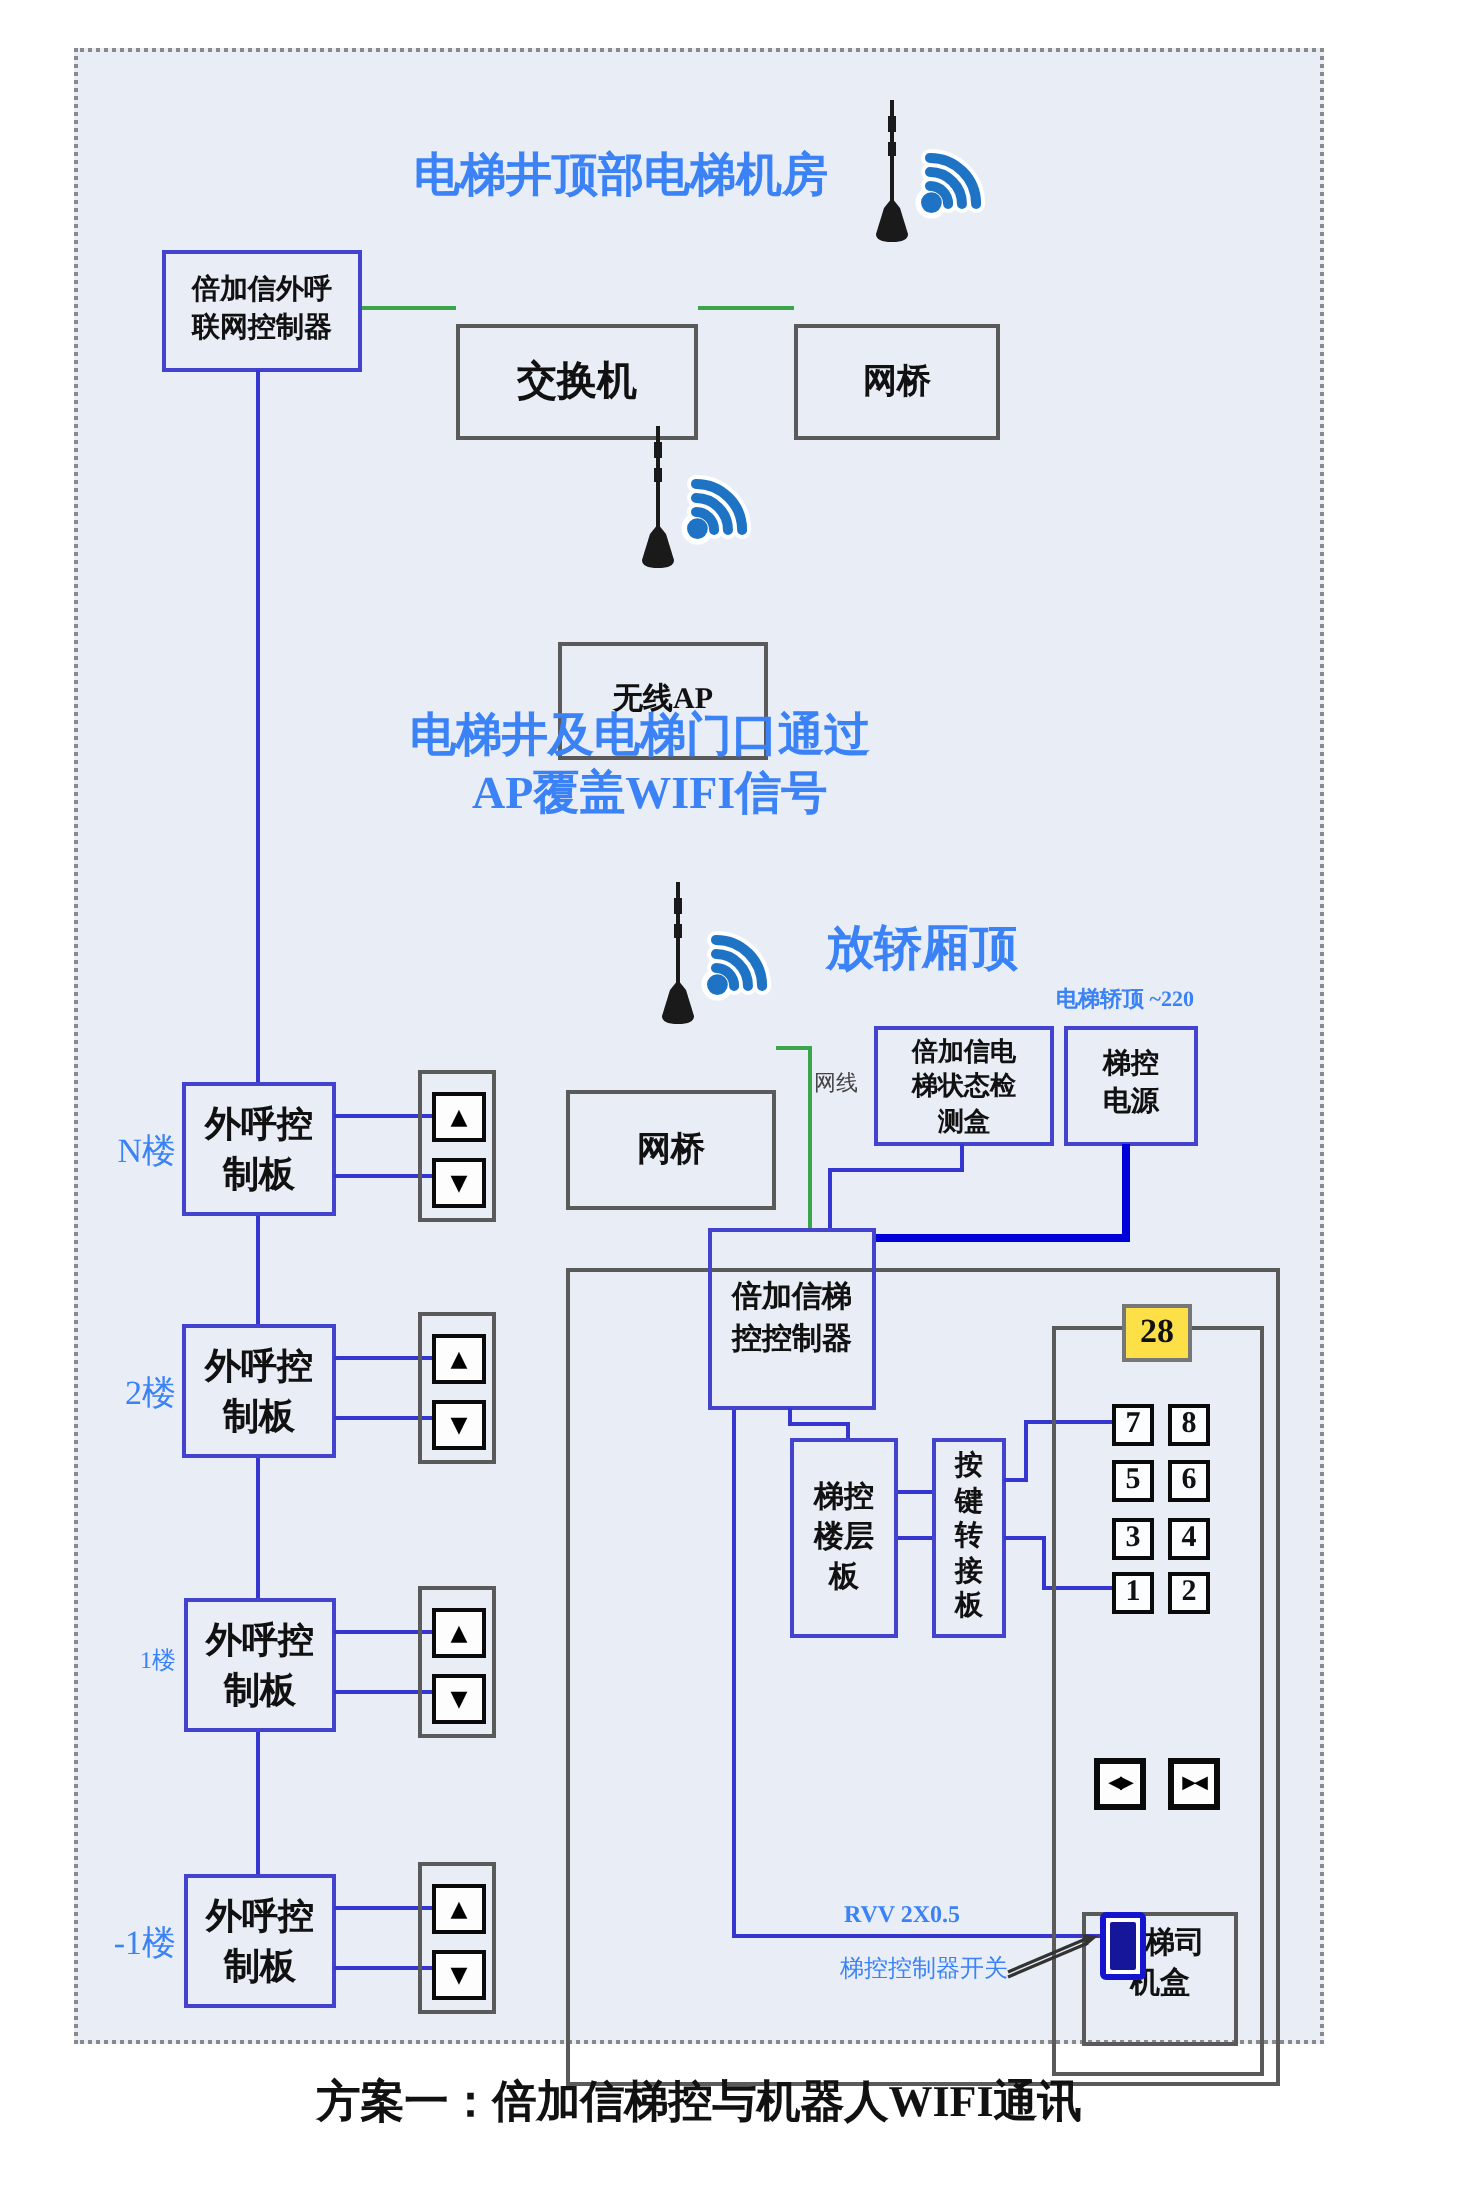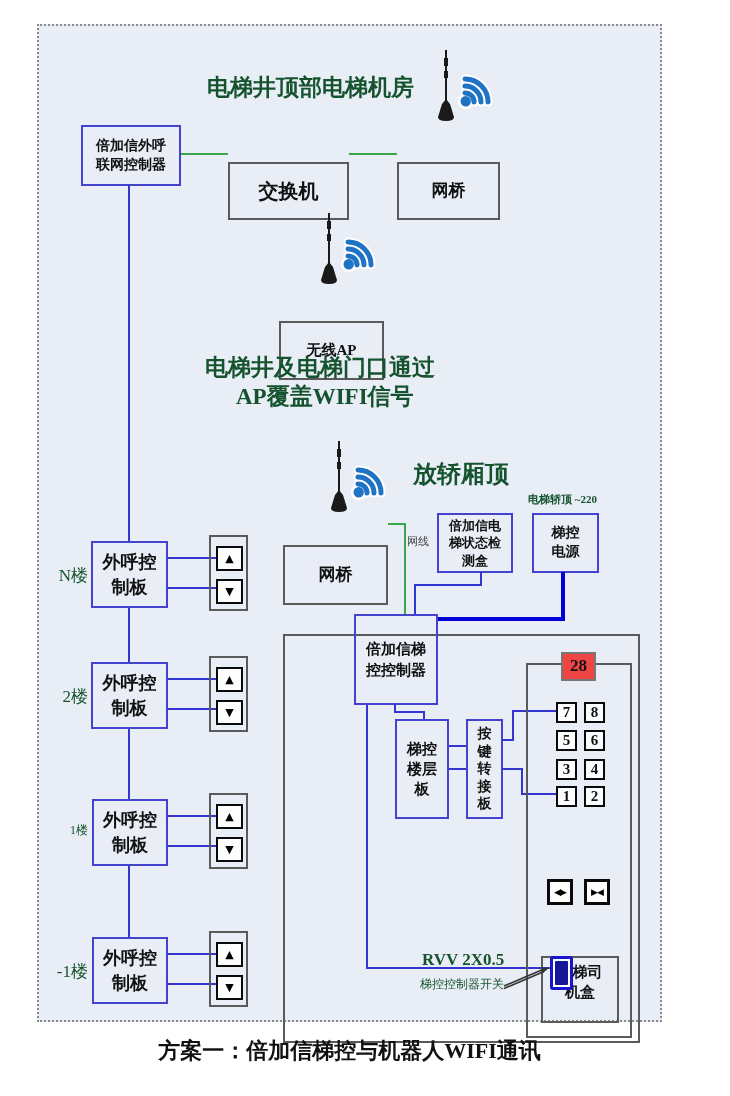--- a/index.html
+++ b/index.html
@@ -8,21 +8,21 @@
   .frame{position:absolute;left:37px;top:24px;width:625px;height:998px;
          background:var(--bg,#e9edf6);border:2px dotted #8a8a8a;box-sizing:border-box;}
   .abs{position:absolute;box-sizing:border-box;}
   .box{position:absolute;box-sizing:border-box;display:flex;align-items:center;justify-content:center;
        text-align:center;white-space:pre-line;line-height:1.35;font-weight:600;color:#111;}
   .blue{border:2px solid var(--bluebox,#4343cd);}
   .gray{border:2px solid var(--graybox,#5a5a5a);margin-top:36px;}
   .ln{position:absolute;background:var(--lb,#3535cf);}
   .lng{position:absolute;background:var(--lg,#3aa54a);}
   .lnp{position:absolute;background:var(--lp,#0000d8);}
-  .lbl{position:absolute;white-space:nowrap;color:#14532d;}
+  .lbl{position:absolute;white-space:nowrap;color:#3b82f6;}
   .btn{position:absolute;box-sizing:border-box;width:21px;height:21px;border:2.5px solid #0a0a0a;
        background:#fcfdff;display:flex;align-items:center;justify-content:center;
        font-size:15px;font-weight:600;color:#111;}
   .udpanel{position:absolute;box-sizing:border-box;width:39px;height:76px;border:2px solid #5a5a5a;background:transparent;}
   .udbtn{position:absolute;box-sizing:border-box;left:216px;width:27px;height:25px;border:2.5px solid #0a0a0a;
          background:#fdfdfd;display:flex;align-items:center;justify-content:center;
          font-family:"DejaVu Sans",sans-serif;font-size:11px;color:#000;}
   .doorbtn{position:absolute;box-sizing:border-box;width:26px;height:26px;border:3px solid #0a0a0a;
            background:#fdfdfd;display:flex;align-items:center;justify-content:center;
            font-family:"DejaVu Sans",sans-serif;font-size:9px;letter-spacing:-1px;color:#000;font-weight:700;}
@@ -100,21 +100,21 @@
       <path d="M 22.7 46.7 A 16 16 0 0 1 45.3 46.7" stroke="#1e73c4" stroke-width="5" fill="none" stroke-linecap="round"></path>
       <path d="M 17.7 41.7 A 23 23 0 0 1 50.3 41.7" stroke="#1e73c4" stroke-width="5" fill="none" stroke-linecap="round"></path>
       <circle cx="34" cy="57" r="5.2" fill="#1e73c4"></circle>
     </g>
   </svg>
 
   <div class="lbl" style="left:413px;top:458px;font-size:24px;font-weight:600;">放轿厢顶</div>
   <div class="lbl" style="left:528px;top:492px;font-size:11px;font-weight:700;">电梯轿顶 ~220</div>
 
   <div class="box gray" style="left:283px;top:509px;width:105px;height:60px;font-size:17px;font-weight:700;">网桥</div>
-  <div class="box blue" style="left:437px;top:513px;width:76px;height:60px;font-size:13px;">倍加信电
+  <div class="box blue" style="left:437px;top:513px;width:90px;height:60px;font-size:13px;">倍加信电
 梯状态检
 测盒</div>
   <div class="box blue" style="left:532px;top:513px;width:67px;height:60px;font-size:14px;">梯控
 电源</div>
   <div class="lbl" style="left:407px;top:534px;font-size:11px;color:#444;">网线</div>
 
   <div class="lng" style="left:388px;top:523px;width:18px;height:2px;"></div>
   <div class="lng" style="left:404px;top:523px;width:2px;height:92px;"></div>
 
   <div class="ln" style="left:480px;top:572px;width:2px;height:14px;"></div>
@@ -149,21 +149,21 @@
   <div class="ln" style="left:512px;top:710px;width:44px;height:2px;"></div>
 
   <div class="ln" style="left:502px;top:768px;width:21px;height:2px;"></div>
   <div class="ln" style="left:521px;top:768px;width:2px;height:27px;"></div>
   <div class="ln" style="left:521px;top:793px;width:35px;height:2px;"></div>
 
   <div class="ln" style="left:366px;top:705px;width:2px;height:264px;"></div>
   <div class="ln" style="left:366px;top:967px;width:185px;height:2px;"></div>
 
   <div class="box gray" style="left:526px;top:627px;width:106px;height:375px;"></div>
-  <div class="box" style="left:561px;top:652px;width:35px;height:29px;border:2px solid #777;background:#ef4444;font-size:17px;font-weight:700;">28</div>
+  <div class="box" style="left:561px;top:652px;width:35px;height:29px;border:2px solid #777;background:#fde047;font-size:17px;font-weight:700;">28</div>
 
   <div class="btn" style="left:556px;top:702px;">7</div>
   <div class="btn" style="left:584px;top:702px;">8</div>
   <div class="btn" style="left:556px;top:730px;">5</div>
   <div class="btn" style="left:584px;top:730px;">6</div>
   <div class="btn" style="left:556px;top:759px;">3</div>
   <div class="btn" style="left:584px;top:759px;">4</div>
   <div class="btn" style="left:556px;top:786px;">1</div>
   <div class="btn" style="left:584px;top:786px;">2</div>
 
@@ -173,21 +173,21 @@
   <div class="doorbtn" style="left:584px;top:879px;">
     <span>▶◀</span>
   </div>
 
   <div class="box gray" style="left:541px;top:920px;width:78px;height:67px;font-size:15px;align-items:flex-start;padding-top:4px;">电梯司
 机盒</div>
   <div class="switchbox">
       <div class="inner"></div>
     </div>
 
-  <div class="lbl" style="left:422px;top:950px;font-size:17px;font-weight:700;">RVV 2X0.5</div>
+  <div class="lbl" style="left:422px;top:950px;font-size:12px;font-weight:700;">RVV 2X0.5</div>
   <div class="lbl" style="left:420px;top:976px;font-size:12px;">梯控控制器开关</div>
   <svg class="abs" style="left:500px;top:956px;" width="52" height="34" viewBox="0 0 52 34">
     <line x1="4" y1="30" x2="44" y2="13" stroke="#333" stroke-width="1.6"></line>
     <line x1="4" y1="32.5" x2="44" y2="15.5" stroke="#333" stroke-width="1.6"></line>
     <path d="M 49 12 L 41 11 L 43 17 Z" fill="#333"></path>
   </svg>
 
   <div class="ln" style="left:128px;top:185px;width:2px;height:357px;"></div>
   <div class="ln" style="left:128px;top:607px;width:2px;height:56px;"></div>
   <div class="ln" style="left:128px;top:728px;width:2px;height:72px;"></div>

